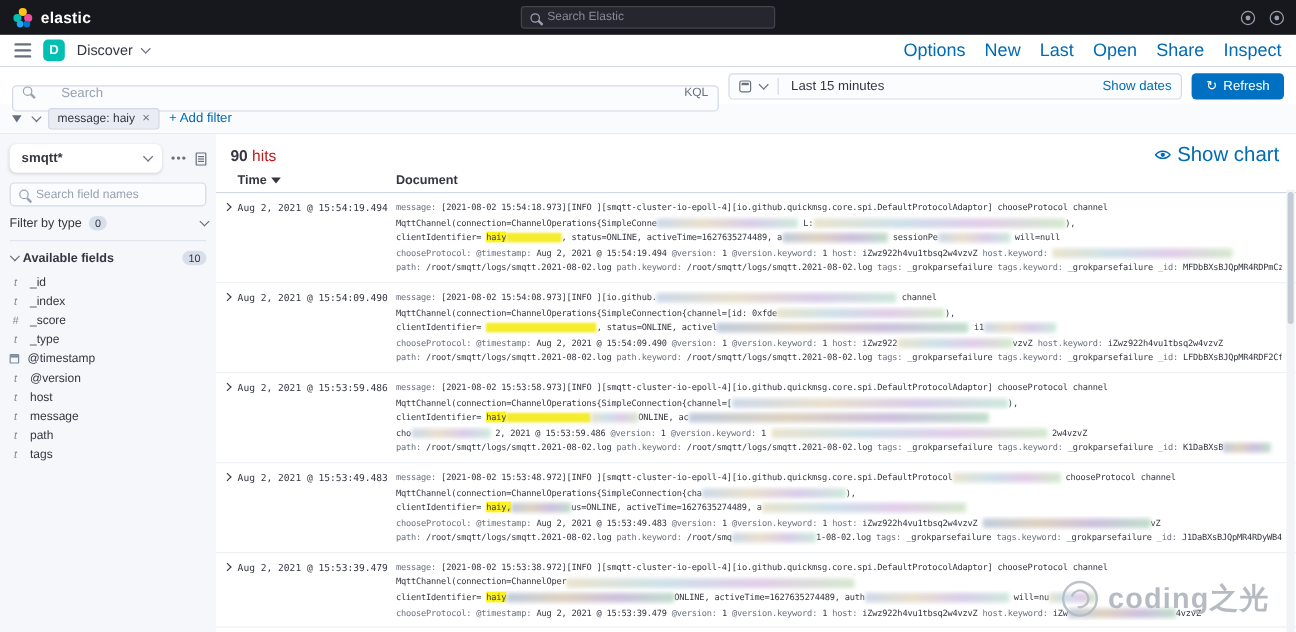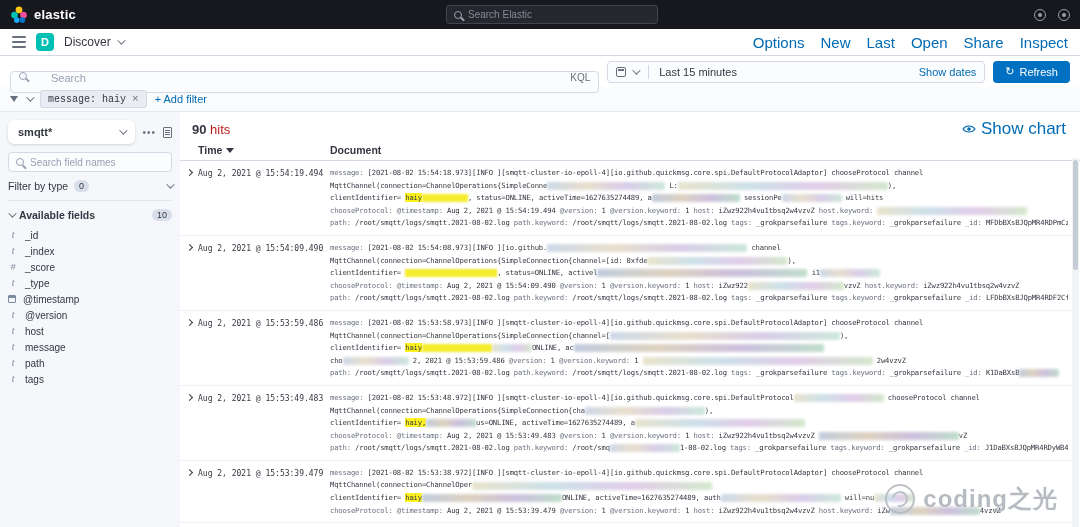--- a/index.html
+++ b/index.html
@@ -6,21 +6,21 @@
   html,body { width:1080px; height:527px; overflow:hidden; background:#fff;
     font-family:"Liberation Sans", sans-serif; }
 
   
   .topbar { height:29px; background:#17181d; display:flex; align-items:center;
     padding:0 10px; position:relative; }
   .logo { display:flex; align-items:center; gap:6px; }
   .logo .brand { color:#fff; font-size:13px; font-weight:bold; letter-spacing:.2px; }
   .gsearch { position:absolute; left:50%; transform:translateX(-50%); width:212px; height:19px;
     background:#25262e; border:1px solid #43444d; border-radius:3px; display:flex;
-    align-items:center; gap:6px; padding:0 7px; color:#878b96; font-size:10px;margin-left:12px; }
+    align-items:center; gap:6px; padding:0 7px; color:#878b96; font-size:10px; }
   .hicons { margin-left:auto; display:flex; gap:12px; align-items:center; }
   .gico { width:12px; height:12px; border:1.6px solid #9aa0ab; border-radius:50%; position:relative; }
   .gico::after { content:""; position:absolute; inset:3px; background:#9aa0ab; border-radius:50%; }
 
   
   .navbar { height:27px; background:#fff; border-bottom:1px solid #d3dae6; display:flex;
     align-items:center; padding:0 12px; gap:10px; }
   .burgerwrap { width:14px; height:12px; display:flex; flex-direction:column; justify-content:space-between; cursor:pointer; }
   .burgerwrap i { display:block; height:2px; background:#69707d; border-radius:1px; }
   .appbadge { width:18px; height:18px; border-radius:4px; background:#00bfb3; color:#fff;
@@ -50,21 +50,21 @@
   .dp .showdates { margin-left:auto; font-size:11px; color:#006bb4; cursor:pointer; }
   .refresh { height:22px; border:none; border-radius:4px; background:#0071c2; color:#fff;
     font-size:11px; font-family:inherit; display:flex; align-items:center; gap:5px; padding:0 12px; cursor:pointer; }
 
   
   .filterbar { height:25px; background:#fafbfd; border-bottom:1px solid #e3e8f0; display:flex;
     align-items:center; gap:8px; padding:0 10px; }
   .funnel { width:0; height:0; border-left:4px solid transparent; border-right:4px solid transparent;
     border-top:6px solid #69707d; display:inline-block; }
   .pill { height:18px; background:#e9edf3; border:1px solid #d3dae6; border-radius:3px; display:flex;
-    align-items:center; gap:6px; padding:0 7px; font-size:10px; color:#343741; cursor:pointer;font-family:Liberation Mono, monospace; }
+    align-items:center; gap:6px; padding:0 7px; font-size:10px; color:#343741; cursor:pointer; }
   .pill .x { color:#69707d; font-size:11px; }
   .addfilter { font-size:11px; color:#006bb4; cursor:pointer; }
 
   
   .content { display:flex; height:415px; }
   .sidebar { width:180px; background:#f5f7fa; padding:8px; flex:0 0 auto; }
   .ixrow { display:flex; align-items:center; gap:7px; }
   .ixsel { flex:1; height:24px; background:#fff; border-radius:6px; box-shadow:0 1px 3px rgba(0,0,0,.15);
     display:flex; align-items:center; justify-content:space-between; padding:0 10px;
     font-size:11px; font-weight:bold; color:#343741; cursor:pointer; }
@@ -296,21 +296,21 @@
 
     <div class="tbody">
         <div class="drow">
           <span class="rchev">
             <i></i>
           </span>
           <span class="tcol">Aug 2, 2021 @ 15:54:19.494</span>
           <div class="dcol">
             <div class="dl"><span class="fld">message:</span><span> [2021-08-02 15:54:18.973][INFO ][smqtt-cluster-io-epoll-4][io.github.quickmsg.core.spi.DefaultProtocolAdaptor] chooseProtocol channel</span></div>
             <div class="dl"><span>MqttChannel(connection=ChannelOperations{SimpleConne</span><span class="rd r0" style="width: 118px;"></span><span>  L:</span><span class="rd r1" style="width: 210px;"></span><span>),</span></div>
-            <div class="dl"><span>clientIdentifier= </span><mark>haiy</mark><span class="mkb" style="width: 46px;"></span><span>, status=ONLINE, activeTime=1627635274489, a</span><span class="rd r2" style="width: 88px;"></span><span>  sessionPe</span><span class="rd r0" style="width: 60px;"></span><span>  will=hits</span></div>
+            <div class="dl"><span>clientIdentifier= </span><mark>haiy</mark><span class="mkb" style="width: 46px;"></span><span>, status=ONLINE, activeTime=1627635274489, a</span><span class="rd r2" style="width: 88px;"></span><span>  sessionPe</span><span class="rd r0" style="width: 60px;"></span><span>  will=null</span></div>
             <div class="dl"><span class="fld">chooseProtocol:</span><span>  </span><span class="fld">@timestamp:</span><span> Aug 2, 2021 @ 15:54:19.494 </span><span class="fld">@version:</span><span> 1 </span><span class="fld">@version.keyword:</span><span> 1 </span><span class="fld">host:</span><span> iZwz922h4vu1tbsq2w4vzvZ </span><span class="fld">host.keyword:</span><span> </span><span class="rd r1" style="width: 150px;"></span></div>
             <div class="dl"><span class="fld">path:</span><span> /root/smqtt/logs/smqtt.2021-08-02.log </span><span class="fld">path.keyword:</span><span> /root/smqtt/logs/smqtt.2021-08-02.log </span><span class="fld">tags:</span><span> _grokparsefailure </span><span class="fld">tags.keyword:</span><span> _grokparsefailure </span><span class="fld">_id:</span><span> MFDbBXsBJQpMR4RDPmCz</span></div>
           </div>
         </div>
         <div class="drow">
           <span class="rchev">
             <i></i>
           </span>
           <span class="tcol">Aug 2, 2021 @ 15:54:09.490</span>
           <div class="dcol">

